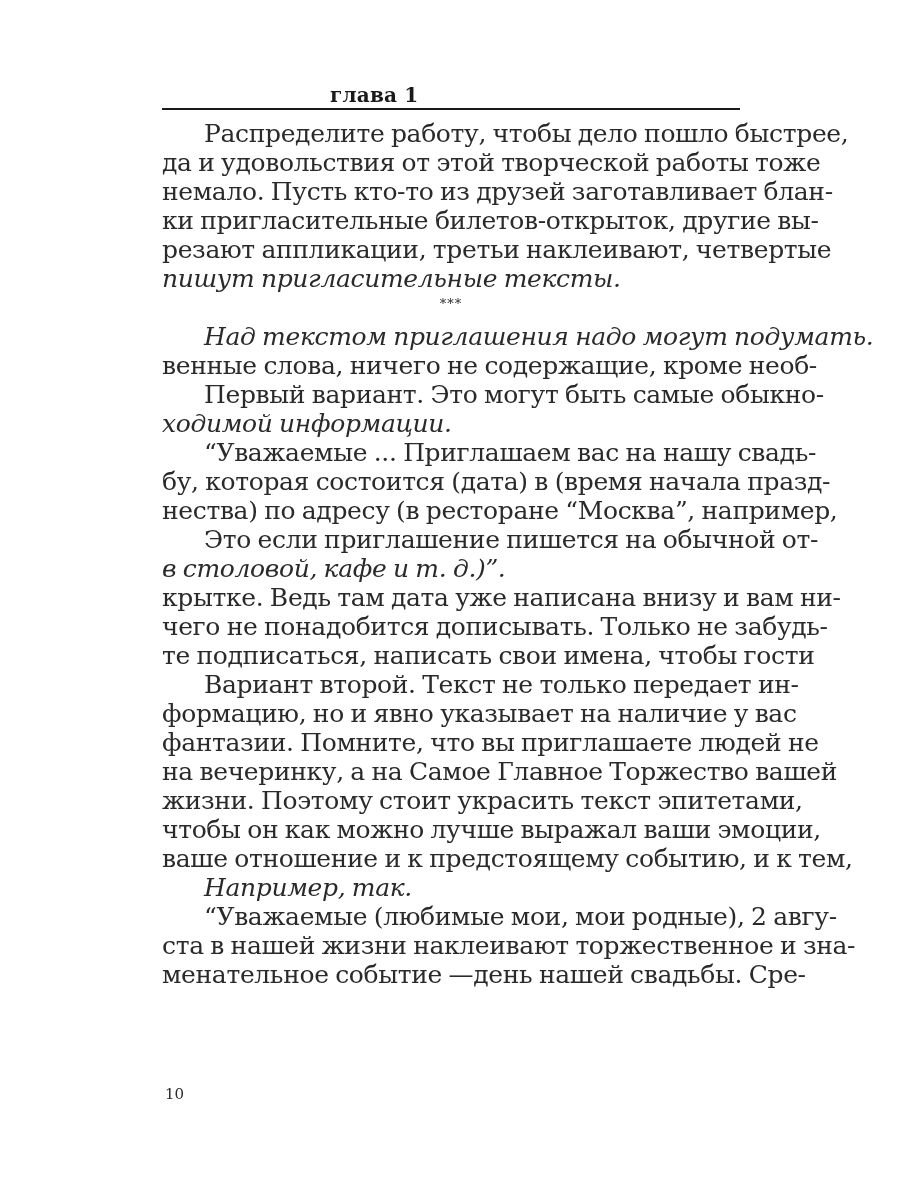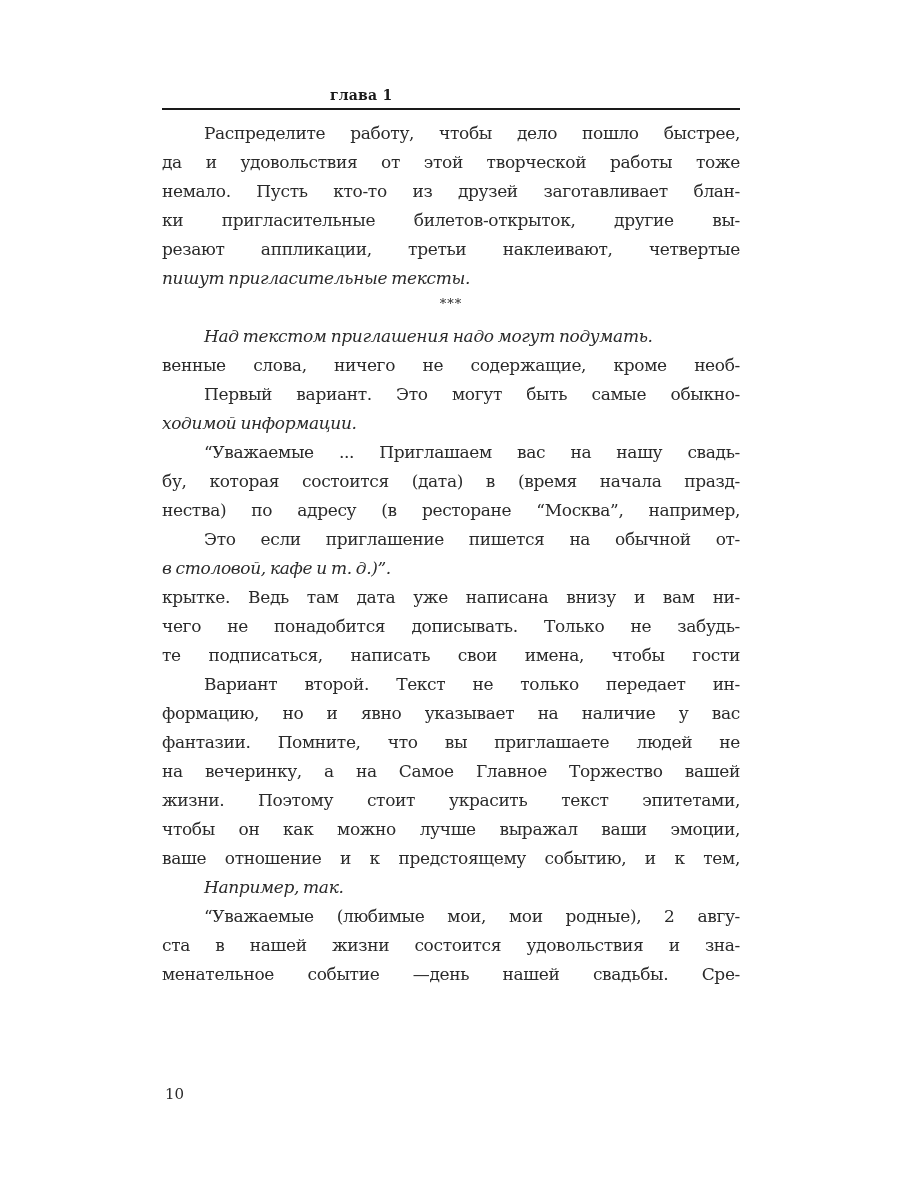--- a/index.html
+++ b/index.html
@@ -27,36 +27,36 @@
       width: 578px;
       height: 24px;
       border-bottom: 2px solid #1a1a1a;
     }
     .running-head .chapter {
       position: absolute;
       left: 168px;
       top: 0px;
       font-family: "DejaVu Serif", serif;
       font-weight: bold;
-      font-size: 14px;
+      font-size: 20px;
       line-height: 22px;
       color: #1a1a1a;
       letter-spacing: 0.2px;
     }
     .body-text {
       position: absolute;
       left: 162px;
       top: 119px;
       width: 578px;
     }
     .line {
       display: block;
       height: 29px;
       line-height: 29px;
-      font-size: 17px;
+      font-size: 25px;
       white-space: nowrap;
       text-align: justify;
       text-align-last: justify;
       letter-spacing: -0.35px;
       word-spacing: -1px;
     }
     .line.indent {
       padding-left: 42px;
     }
     .line.last {
@@ -121,19 +121,19 @@
     <span class="line">формацию, но и явно указывает на наличие у вас</span>
     <span class="line">фантазии. Помните, что вы приглашаете людей не</span>
     <span class="line">на вечеринку, а на Самое Главное Торжество вашей</span>
     <span class="line">жизни. Поэтому стоит украсить текст эпитетами,</span>
     <span class="line">чтобы он как можно лучше выражал ваши эмоции,</span>
     <span class="line">ваше отношение и к предстоящему событию, и к тем,</span>
 
     <span class="line indent last">Например, так.</span>
 
     <span class="line indent">“Уважаемые (любимые мои, мои родные), 2 авгу-</span>
-    <span class="line">ста в нашей жизни состоится удовольствия и зна-</span>
+    <span class="line">ста в нашей жизни наклеивают торжественное и зна-</span>
     <span class="line">менательное событие —день нашей свадьбы. Сре-</span>
   </div>
 
   <div class="folio">10</div>
 
 </div>
 
 </body></html>

